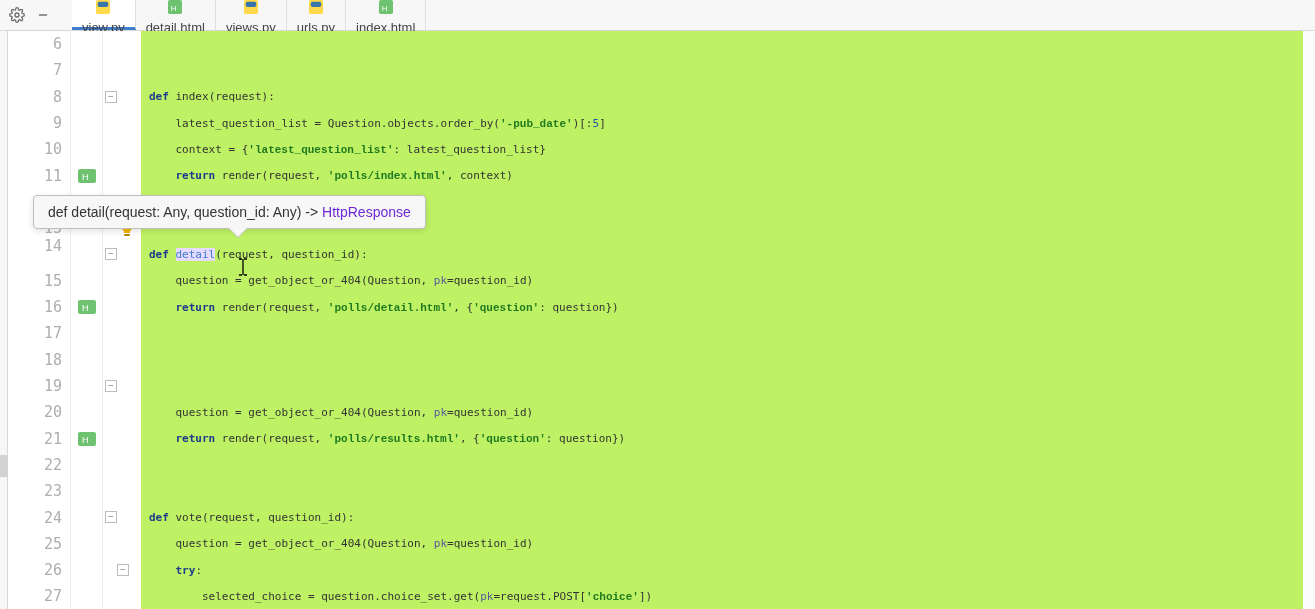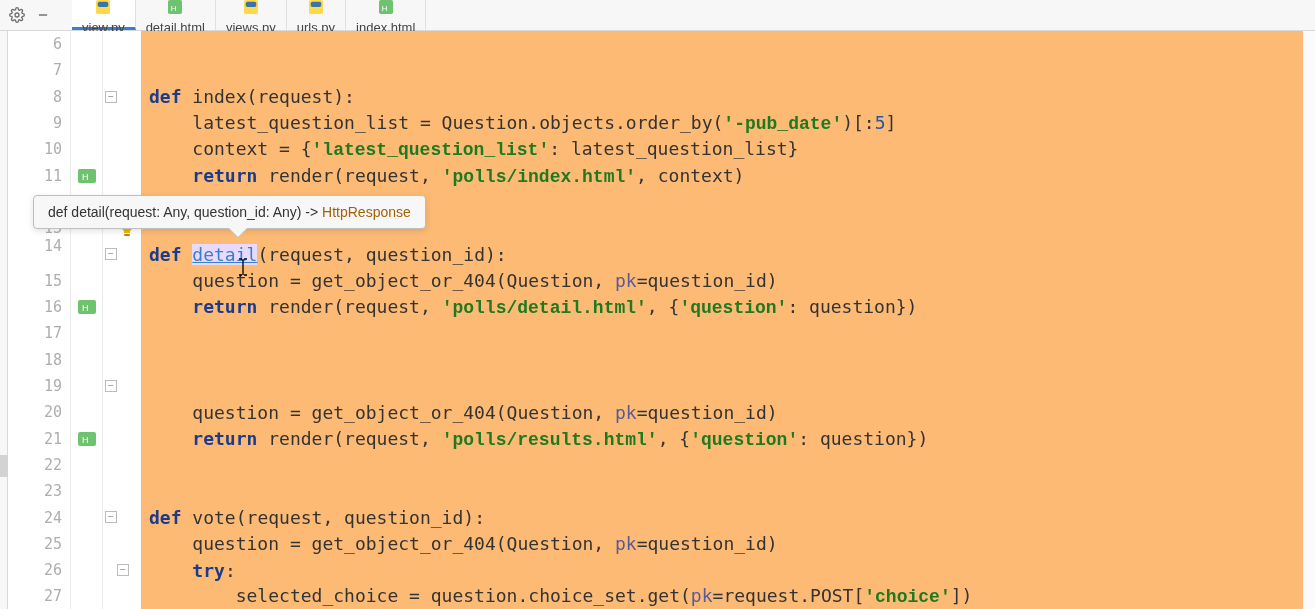--- a/index.html
+++ b/index.html
@@ -106,23 +106,23 @@
     bottom: 0;
     width: 38px;
     background: #ffffff;
   }
   .editor {
     position: absolute;
     left: 141px;
     top: 31px;
     right: 0;
     bottom: 0;
-    background: #fdba74;
+    background: #bef264;
     font-family: "Consolas", "Menlo", monospace;
-    font-size: 18px;
+    font-size: 11px;
   }
   .line {
     position: absolute;
     left: 0;
     height: 26.3px;
     display: flex;
     align-items: center;
     white-space: pre;
   }
   .ln {
@@ -164,33 +164,33 @@
     height: 26.3px;
     background: #fdfaed;
   }
   
   .kw { color: #1c3b8b; font-weight: bold; } 
   .str { color: #1f7a1f; font-weight: bold; font-family: Liberation Mono, monospace; }
   .fn { color: #333; }
   .num { color: #2255aa; }
   .pname { color: #5a5a9a; }
   .hl-ident { background: #e6dbff; }
-  .underline { text-decoration: underline; color: #3d7dce; cursor: pointer; }
+  .underline { color: #3d7dce; cursor: pointer; }
   .tooltip {
     position: absolute;
     background: #f7f7f7;
     border: 1px solid #bfbfbf;
     border-radius: 4px;
     padding: 8px 14px;
     font-size: 14px;
     color: #333;
     box-shadow: 0 2px 6px rgba(0,0,0,0.12);
     z-index: 10;
   }
-  .tooltip .link { color: #a16207; }
+  .tooltip .link { color: #6d28d9; }
   .tooltip::after {
     content: "";
     position: absolute;
     left: 195px;
     bottom: -9px;
     width: 0; height: 0;
     border-left: 9px solid transparent;
     border-right: 9px solid transparent;
     border-top: 9px solid #f7f7f7;
   }

